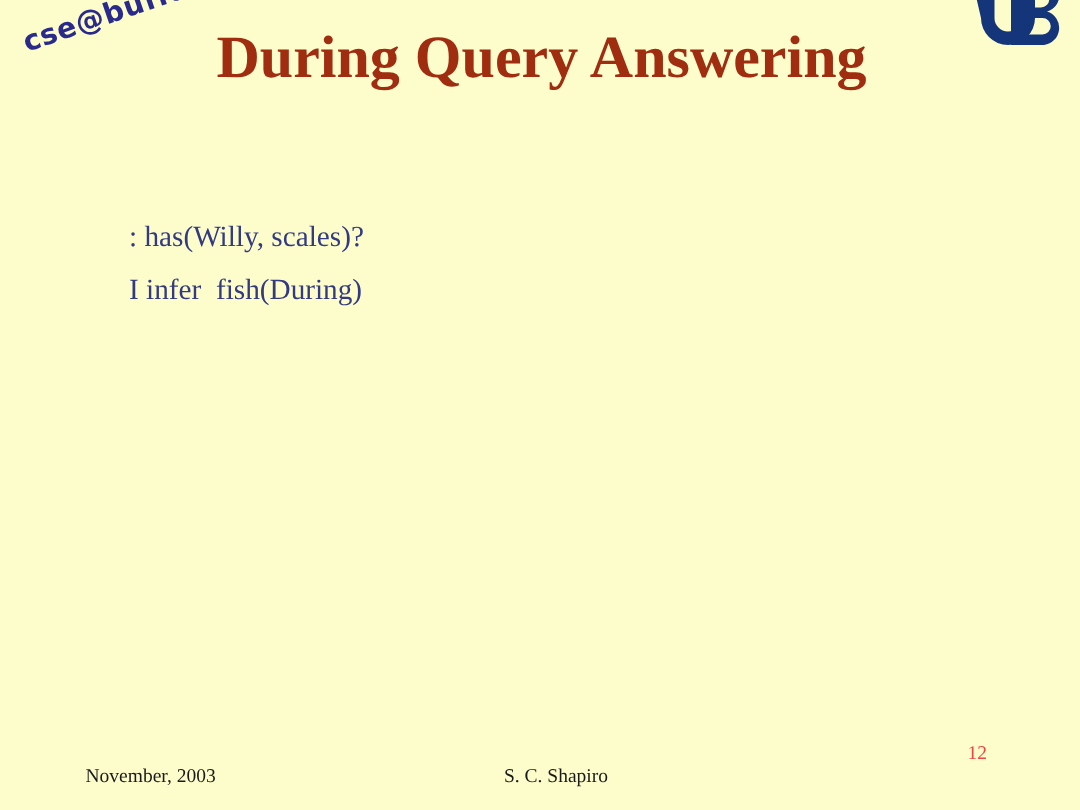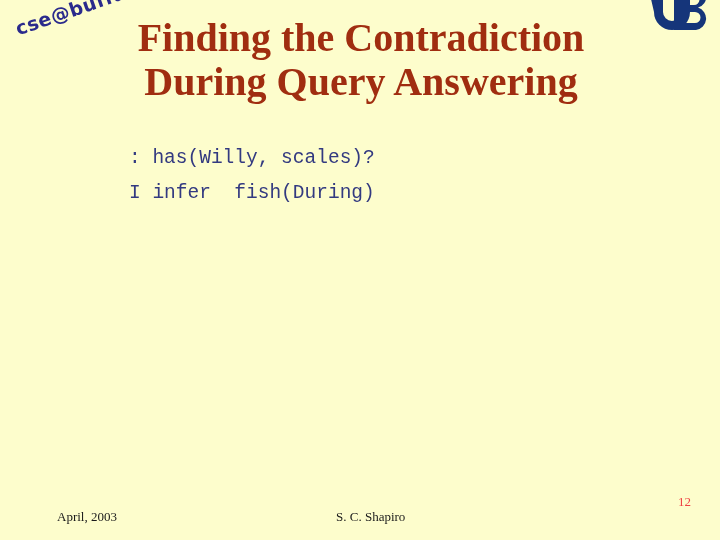--- a/index.html
+++ b/index.html
@@ -66,26 +66,25 @@
   }
 
   
   .body-block {
     position: absolute;
     left: 86px;
     top: 141px;
   }
   .code-line {
     color: #333a80;
-    font-family: Liberation Mono, monospace;
+    font-family: Liberation Serif, serif;
     font-size: 19.5px;
     line-height: 35px;
     white-space: pre;
     font-weight: normal;
-    margin-left: 43px;
   }
 
   
   .footer-date {
     position: absolute;
     left: 57px;
     top: 509px;
     color: #1a1a1a;
     font-family: "Liberation Serif", serif;
     font-size: 13px;
@@ -93,21 +92,21 @@
   .footer-author {
     position: absolute;
     left: 336px;
     top: 509px;
     color: #1a1a1a;
     font-family: "Liberation Serif", serif;
     font-size: 13px;
   }
   .footer-page {
     position: absolute;
-    left: 678px;
+    left: 645px;
     top: 494px;
     color: #ef4444;
     font-family: "Liberation Serif", serif;
     font-size: 13px;
   }
 </style>
 </head>
 <body>
 
 <div class="slide">
@@ -119,28 +118,27 @@
       <g fill="#15357a">
         <path d="M4 0 h15 v26 a9 9 0 0 0 18 0 V0 h9 v26 a18 18 0 0 1 -36 0 Z"></path>
         <path d="M30 0 h22 a11 11 0 0 1 2 21.6 a11.5 11.5 0 0 1 -2 22.4 H30 Z
                  M41 8 v11 h9 a5.5 5.5 0 0 0 0 -11 Z
                  M41 26 v11 h10 a5.5 5.5 0 0 0 0 -11 Z"></path>
       </g>
     </svg>
   </div>
 
   <div class="title-block">
-    <div class="title-line">Finding the Contradiction</div>
     <div class="title-line">During Query Answering</div>
   </div>
 
   <div class="body-block">
     <div class="code-line">: has(Willy, scales)?</div>
     <div class="code-line">I infer  fish(During)</div>
   </div>
 
-  <div class="footer-date">April, 2003</div>
+  <div class="footer-date">November, 2003</div>
 
   <div class="footer-author">S. C. Shapiro</div>
 
   <div class="footer-page">12</div>
 
 </div>
 
 </body></html>

